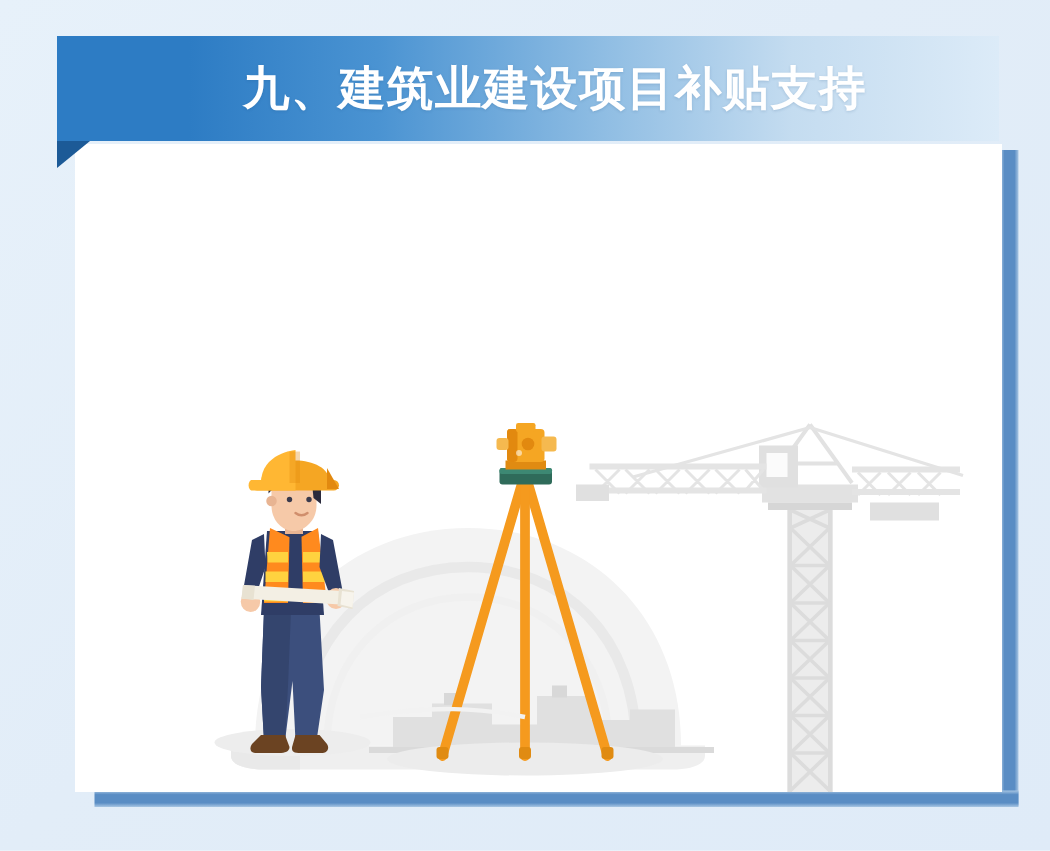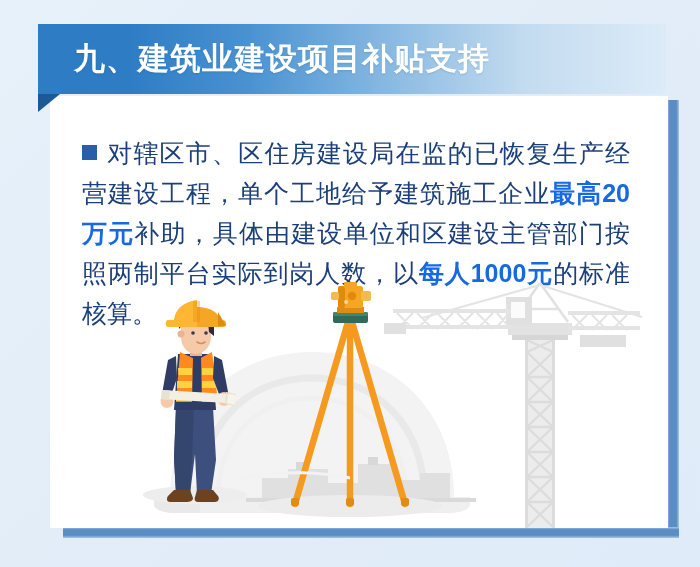--- a/index.html
+++ b/index.html
@@ -59,20 +59,21 @@
     height: 70px;
     background: linear-gradient(90deg,
         #2d7cc4 0%,
         #2d7cc4 14%,
         #4a93d2 34%,
         #8fbde3 58%,
         #c4dcf0 78%,
         #dcebf8 100%);
     display: flex;
     align-items: center;
+    justify-content: center;
   }
   .ribbon-fold {
     position: absolute;
     left: 38px;
     top: 94px;
     width: 0;
     height: 0;
     border-left: 22px solid #1c5a97;
     border-bottom: 18px solid transparent;
   }
@@ -132,25 +133,20 @@
   <div class="frame-right"></div>
   <div class="frame-bottom"></div>
 
   <div class="card"></div>
 
   <div class="ribbon">
     <span class="ribbon-title">九、建筑业建设项目补贴支持</span>
   </div>
   <div class="ribbon-fold"></div>
 
-  <div class="body-block">
-    <div class="para">
-      <span class="bullet"></span><span>对辖区市、区住房建设局在监的已恢复生产经营建设工程，单个工地给予建筑施工企业</span><span class="hl">最高20万元</span><span>补助，具体由建设单位和区建设主管部门按照两制平台实际到岗人数，以</span><span class="hl">每人1000元</span><span>的标准核算。</span>
-    </div>
-  </div>
 
   <div class="illus">
     <svg width="618" height="246" viewBox="0 0 618 246" xmlns="http://www.w3.org/2000/svg">
 
       <g fill="#e7e7e7">
 
         <rect x="475" y="57" width="30" height="208" fill="#ececec"></rect>
         <rect x="475" y="57" width="3" height="208" fill="#dcdcdc"></rect>
         <rect x="502" y="57" width="3" height="208" fill="#dcdcdc"></rect>
         <g stroke="#dcdcdc" stroke-width="2.4" fill="none">

